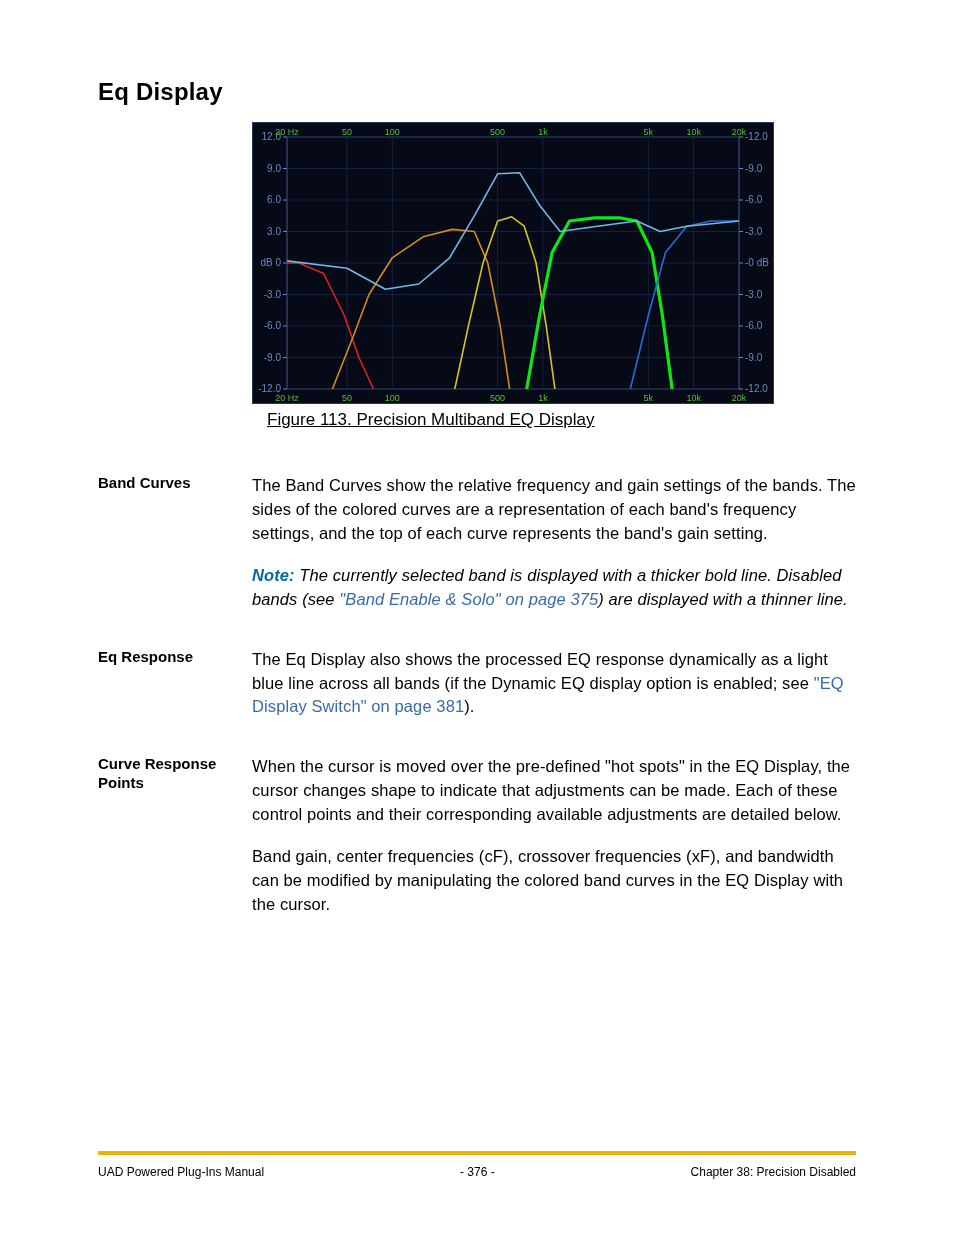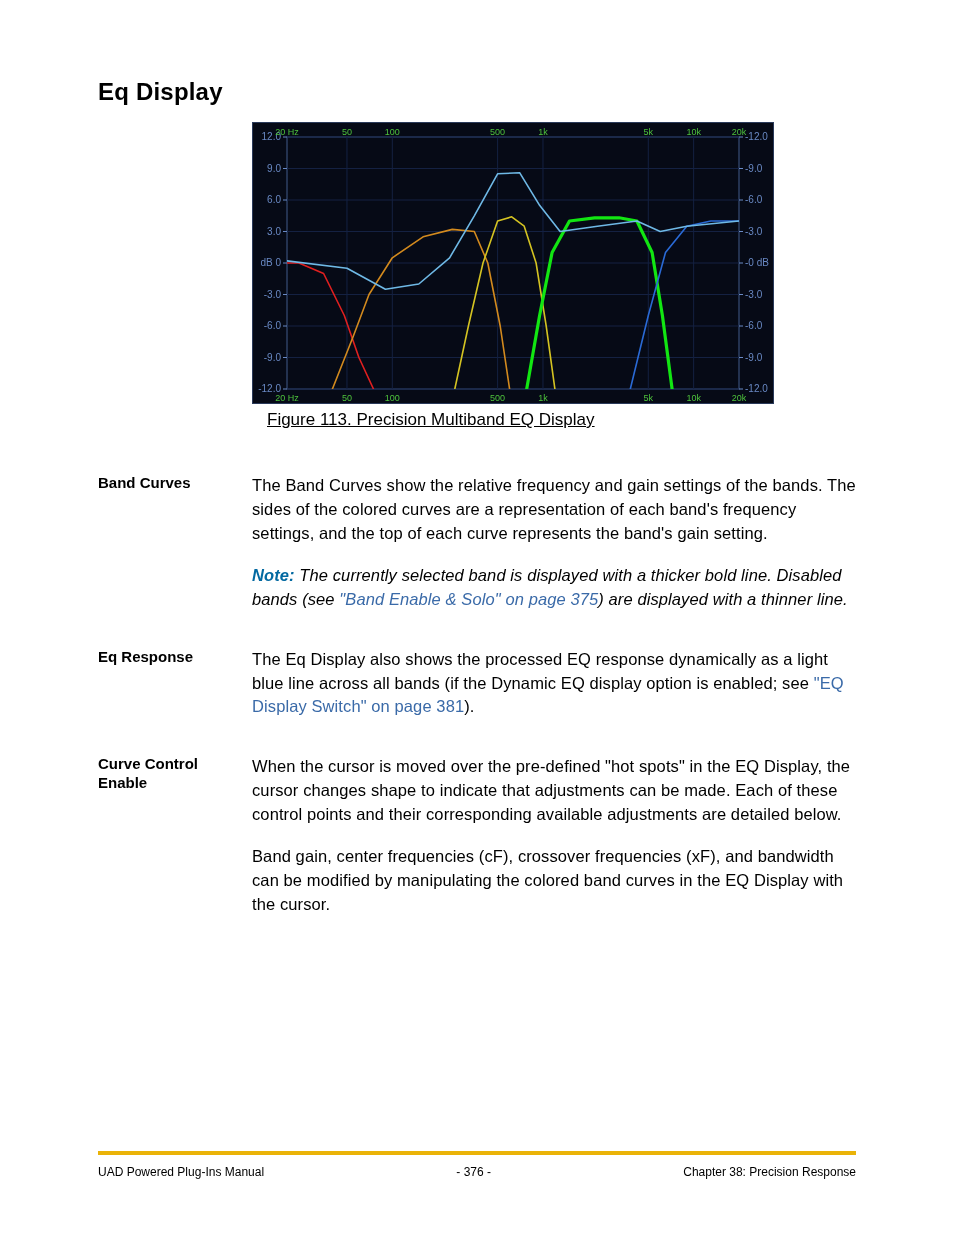--- a/index.html
+++ b/index.html
@@ -188,26 +188,26 @@
   <div class="row">
     <div class="side-label">Eq Response</div>
     <div class="body-col">
       <p class="para">
         <span>The Eq Display also shows the processed EQ response dynamically as a light blue line across all bands (if the Dynamic EQ display option is enabled; see </span><span class="xref">"EQ Display Switch" on page 381</span><span>).</span>
       </p>
     </div>
   </div>
 
   <div class="row">
-    <div class="side-label">Curve Control Enable</div>
+    <div class="side-label">Curve Response Points</div>
     <div class="body-col">
       <p class="para">When the cursor is moved over the pre-defined "hot spots" in the EQ Display, the cursor changes shape to indicate that adjustments can be made. Each of these control points and their corresponding available adjustments are detailed below.</p>
       <p class="para">Band gain, center frequencies (cF), crossover frequencies (xF), and bandwidth can be modified by manipulating the colored band curves in the EQ Display with the cursor.</p>
     </div>
   </div>
 
   <div class="footer">
     <span>UAD Powered Plug-Ins Manual</span>
     <span>- 376 -</span>
-    <span>Chapter 38: Precision Response</span>
+    <span>Chapter 38: Precision Disabled</span>
   </div>
 
 </div>
 
 </body></html>

